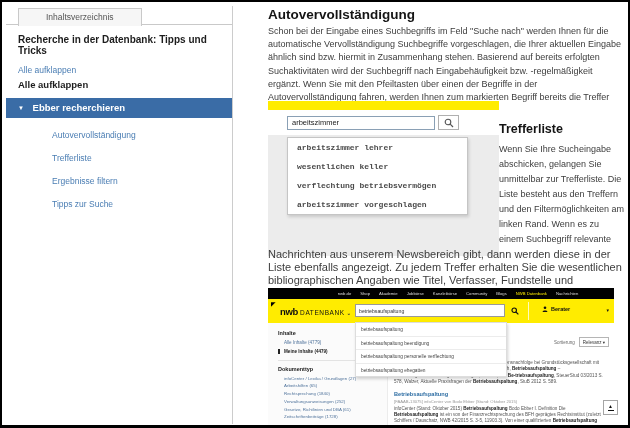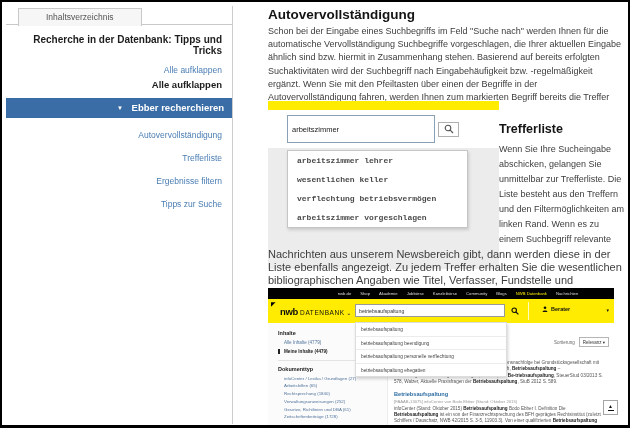--- a/index.html
+++ b/index.html
@@ -5,21 +5,21 @@
   * { margin:0; padding:0; box-sizing:border-box; }
   html,body { background:#fff; }
   body { font-family:"Liberation Sans", sans-serif; }
   .page { position:relative; width:630px; height:428px; border:2px solid #000; border-bottom-width:3px;
           background:#fff; overflow:hidden; }
 
   
   .sb { position:absolute; left:4px; top:4px; width:227px; height:418px; border-right:1px solid #ccc; background:#fff; }
   .sb-tab { position:absolute; left:12px; top:2px; z-index:2; background:#f6f6f6; border:1px solid #c9c9c9; border-bottom:none;
             padding:3px 27px 4px; font-size:8.5px; color:#555; }
-  .sb-body { position:absolute; left:0; top:18px; right:0; border-top:1px solid #c9c9c9; padding:9px 10px 0 12px;text-align:right; }
+  .sb-body { position:absolute; left:0; top:18px; right:0; border-top:1px solid #c9c9c9; padding:9px 10px 0 12px; }
   .sb-title { font-size:10px; font-weight:bold; color:#1d1d1d; }
   .sb-link { display:block; margin-top:9px; font-size:8.5px; color:#4a7db3; text-decoration:none; cursor:pointer; }
   .sb-bold { margin-top:4px; font-size:9.5px; font-weight:bold; color:#1d1d1d; }
   .sb-active { margin:8px -10px 0 -12px; background:#3a6ca6; color:#fff; font-size:9.5px; font-weight:bold;
                padding:4px 8px 5px 12px; cursor:pointer; }
   .sb-active .caret { font-size:6px; margin-right:6px; position:relative; top:-1px; }
   .sb-items { padding:12px 0 0 34px; }
   .sb-items a { display:block; margin-bottom:13px; font-size:8.5px; color:#4a7db3; text-decoration:none; cursor:pointer; }
 
   
@@ -27,21 +27,21 @@
   .intro { position:absolute; left:266px; top:23px; width:356px; font-size:9px; line-height:13.2px; color:#3d3d3d; }
   .tcol { position:absolute; left:497px; top:120px; width:126px; }
   .tcol h2 { font-size:12.5px; font-weight:700; color:#141414; margin-bottom:6px; }
   .tcol p { font-size:9px; line-height:15px; color:#3d3d3d; }
   .cont { position:absolute; left:266px; top:246px; width:354px; font-size:11px; line-height:13.2px; color:#3d3d3d; }
 
   
   .d1 { position:absolute; left:266px; top:99px; width:231px; }
   .d1-yellow { height:9px; background:#ffec00; }
   .d1-white { background:#fff; padding:5px 0 5px 19px; display:flex; align-items:center; }
-  .d1-input { width:148px; height:28px; border:1px solid #8aa0b5; font-size:7.5px; padding:0 4px; color:#222;
+  .d1-input { width:148px; height:14px; border:1px solid #8aa0b5; font-size:7.5px; padding:0 4px; color:#222;
               font-family:"Liberation Sans", sans-serif; }
   .d1-btn { width:21px; height:15px; margin-left:3px; background:#fff; border:1px solid #b0b0b0;
             display:inline-flex; align-items:center; justify-content:center; }
   .d1-gray { position:relative; background:#ececec; height:121px; }
   .d1-drop { position:absolute; left:19px; top:2px; width:181px; background:#fff; border:1px solid #c5c5c5;
              box-shadow:1px 2px 3px rgba(0,0,0,.15); }
   .d1-drop div { padding:5px 9px 5px; font-size:8px; font-weight:bold; color:#4a4a4a;font-family:Liberation Mono, monospace; }
 
   
   .d2 { position:absolute; left:266px; top:286px; width:346px; height:139px; background:#fff; }

